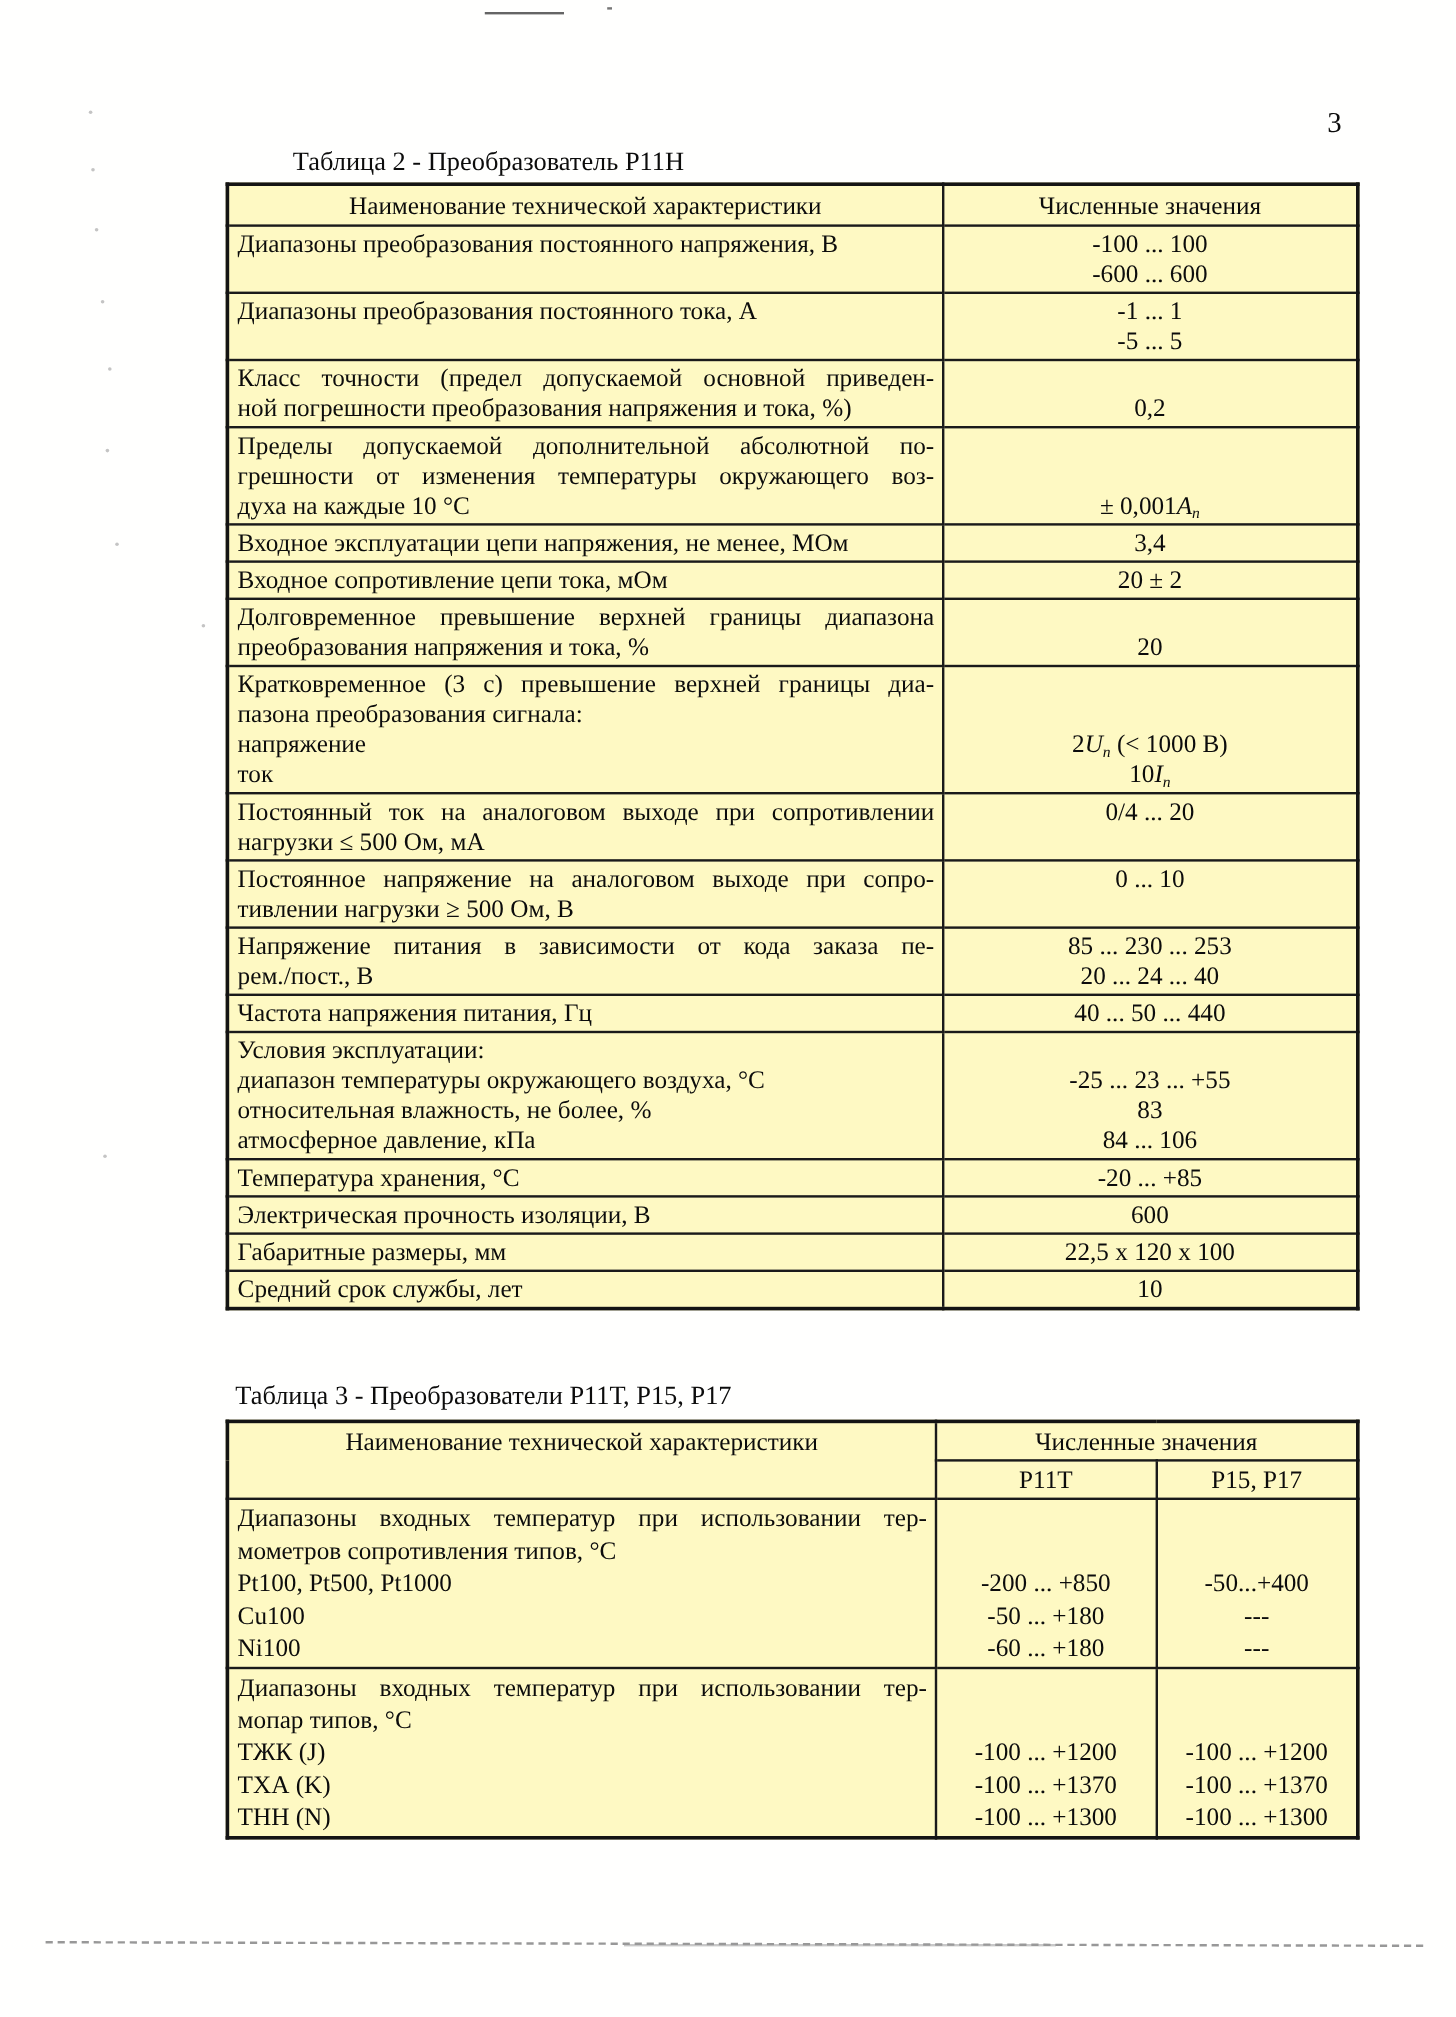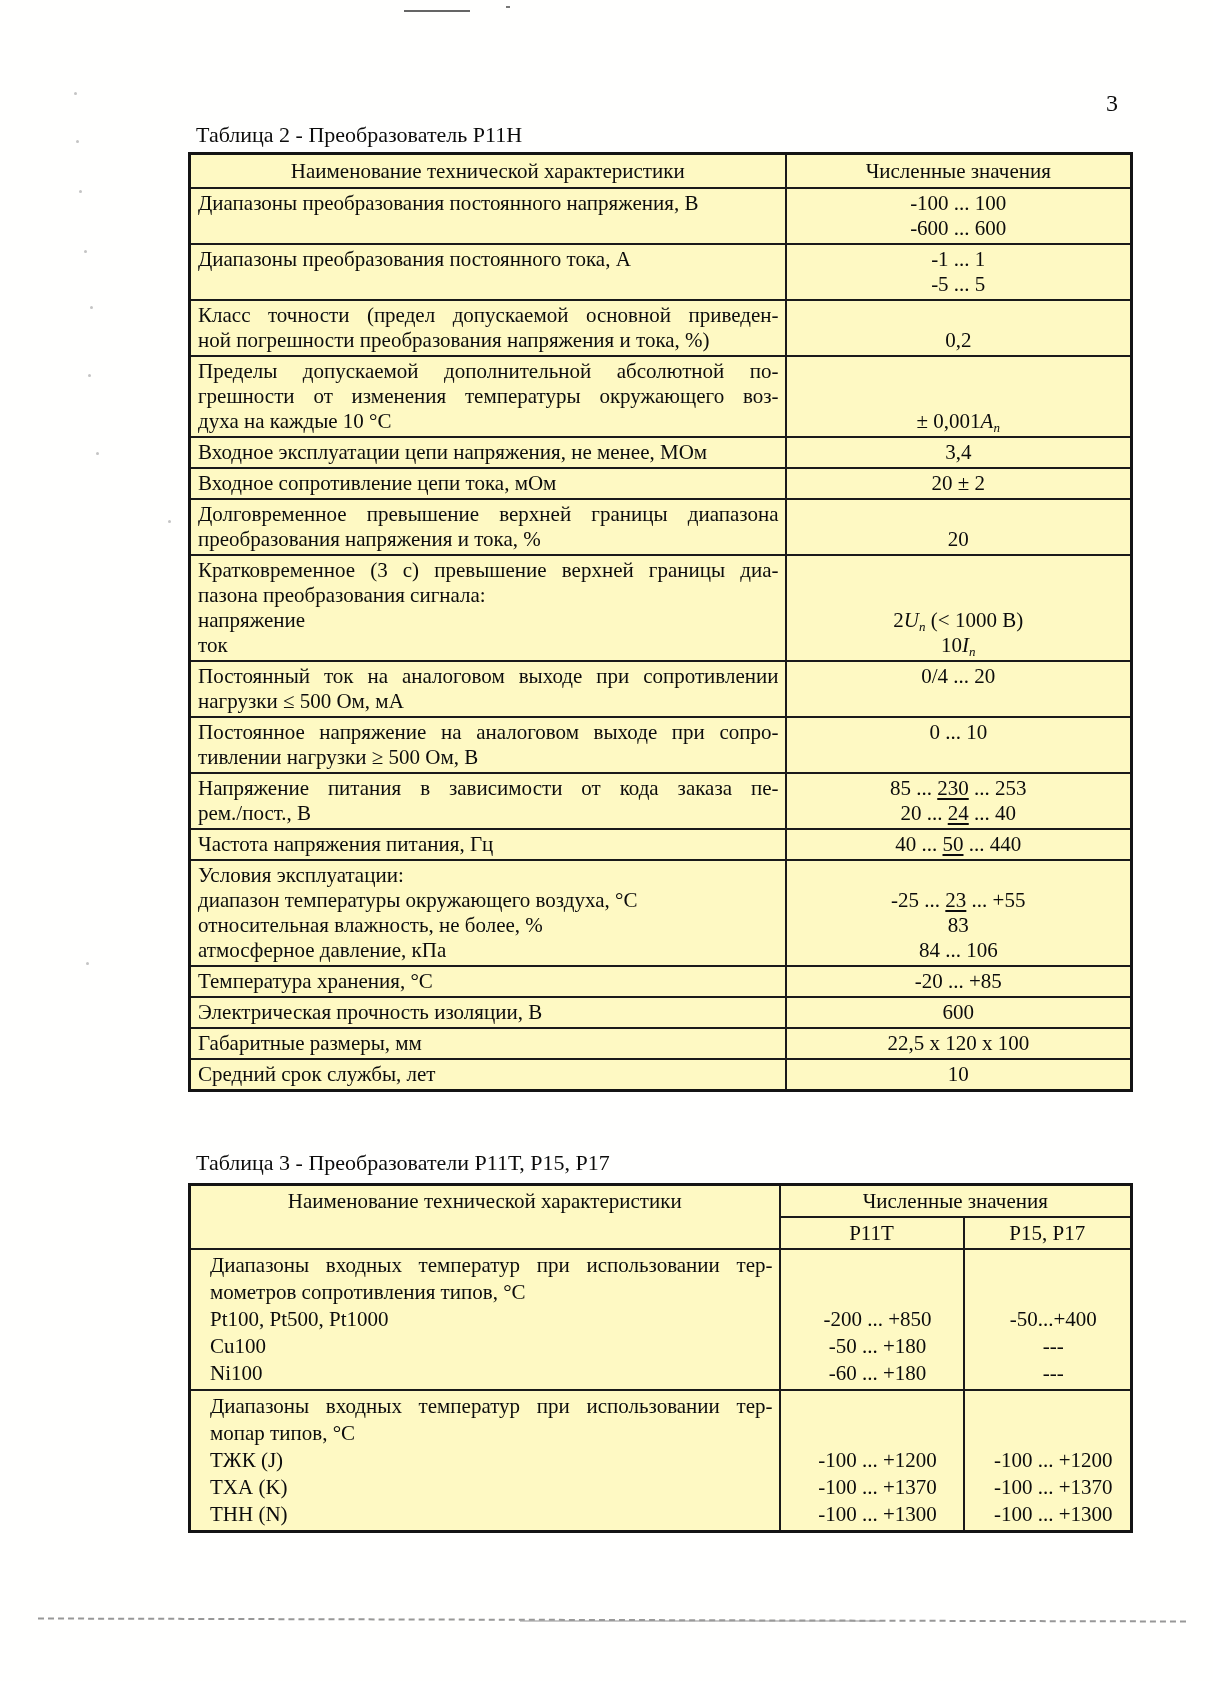--- a/index.html
+++ b/index.html
@@ -17,21 +17,21 @@
   .page-number{
     position:absolute;left:1106px;top:90px;
     font-size:24px;line-height:26px;
   }
 
   
   .tbl-title{
     position:absolute;left:196px;
     font-size:22px;line-height:26px;white-space:nowrap;
   }
-  .t2-title{top:122px;}
+  .t2-title{top:122px;margin-left:48px;}
   .t3-title{top:1150px;}
 
   
   table{
     border-collapse:collapse;table-layout:fixed;
     position:absolute;left:188px;
     font-size:21px;
     background:#fef9c3;
   }
   .t2{top:152px;width:942px;border:3px solid #141414;}
@@ -43,31 +43,31 @@
     padding:2px 6px 2px 7px;
   }
   thead th{text-align:center;padding:2px 4px;}
   .t2 thead th{height:28px;line-height:28px;}
   .t3 thead tr th{line-height:26px;height:26px;}
   td.c-label{text-align:left;}
   td.c-val{text-align:center;padding:2px 4px;}
 
   .line{white-space:nowrap;}
   .t2 .line{line-height:25px;height:25px;}
-  .t3 .line{line-height:27px;height:27px;margin-left:12px;}
+  .t3 .line{line-height:27px;height:27px;}
   .line.j{
     white-space:normal;
     text-align:justify;
     text-align-last:justify;
     overflow:hidden;
   }
   .line.j::after{content:"";display:inline-block;width:100%;height:0;}
 
   .i{font-style:italic;}
-  .u{text-decoration:underline;text-underline-offset:3px;}
+  .u{text-underline-offset:3px;}
   .sub{font-size:0.62em;vertical-align:-0.3em;}
 
   
   .artifact{position:absolute;pointer-events:none;}
   .top-dash{left:404px;top:10px;width:66px;height:2px;background:#4a4a4a;opacity:.85;}
   .top-dot{left:506px;top:6px;width:4px;height:2px;background:#777;}
   .bottom-line{
     left:38px;top:1619px;width:1148px;height:0;
     border-top:2px dashed #8d8d8d;
     transform:rotate(0.15deg);

